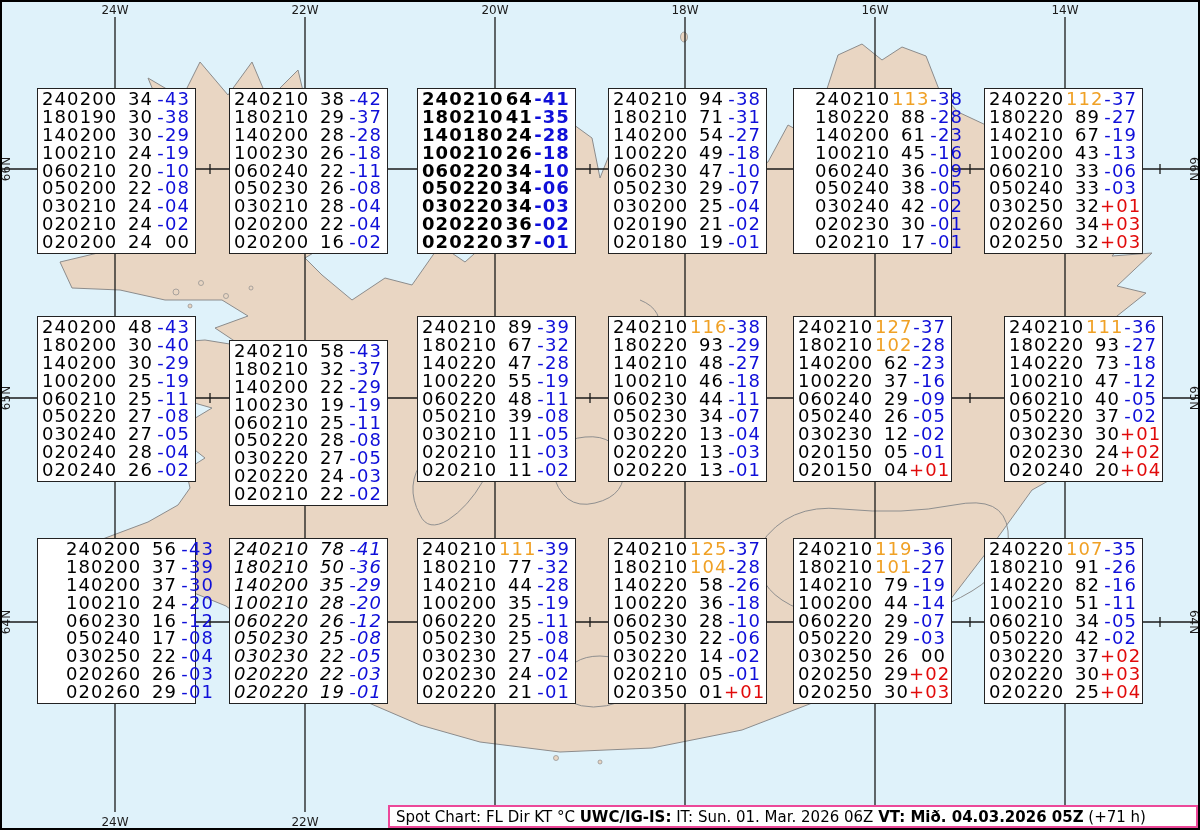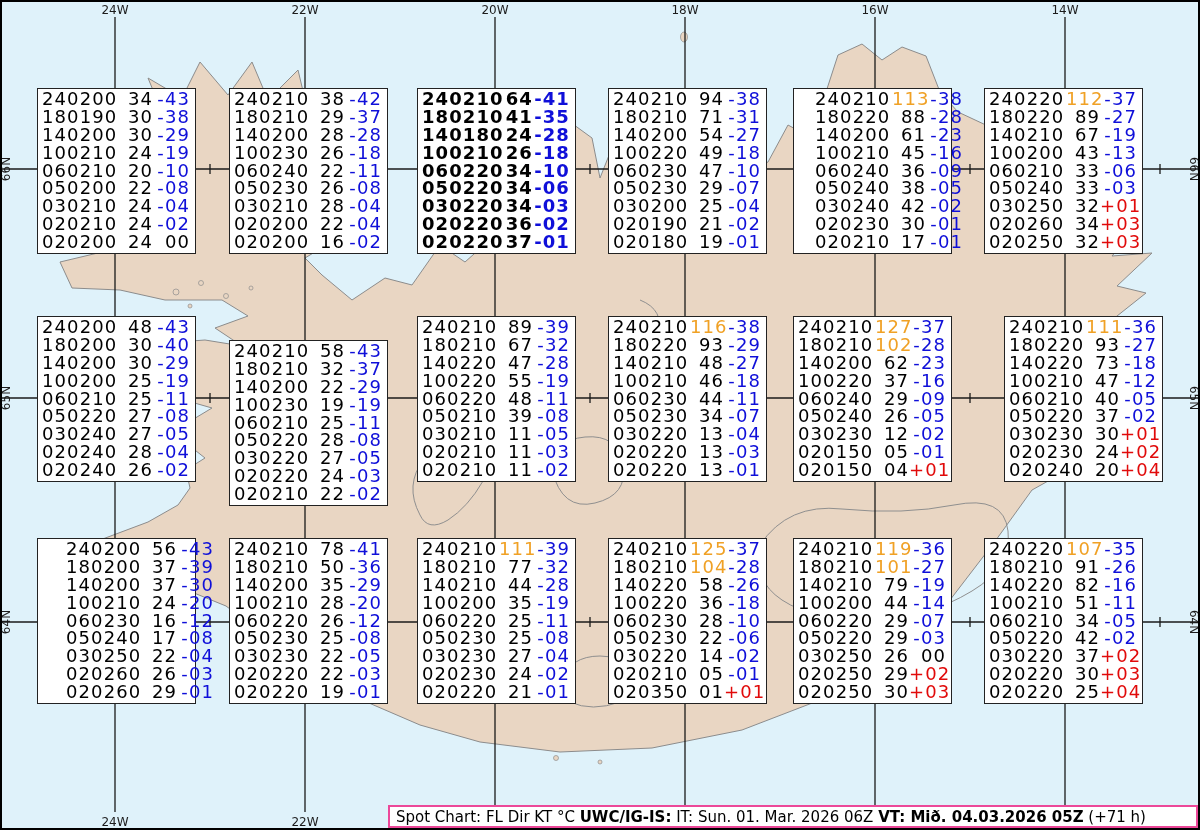--- a/index.html
+++ b/index.html
@@ -271,21 +271,21 @@
         <div class="sline"><span class="ld">240200</span><span class="spd">56</span><span class="tmp neg">-43</span></div>
         <div class="sline"><span class="ld">180200</span><span class="spd">37</span><span class="tmp neg">-39</span></div>
         <div class="sline"><span class="ld">140200</span><span class="spd">37</span><span class="tmp neg">-30</span></div>
         <div class="sline"><span class="ld">100210</span><span class="spd">24</span><span class="tmp neg">-20</span></div>
         <div class="sline"><span class="ld">060230</span><span class="spd">16</span><span class="tmp neg">-12</span></div>
         <div class="sline"><span class="ld">050240</span><span class="spd">17</span><span class="tmp neg">-08</span></div>
         <div class="sline"><span class="ld">030250</span><span class="spd">22</span><span class="tmp neg">-04</span></div>
         <div class="sline"><span class="ld">020260</span><span class="spd">26</span><span class="tmp neg">-03</span></div>
         <div class="sline"><span class="ld">020260</span><span class="spd">29</span><span class="tmp neg">-01</span></div>
       </div>
-      <div class="spot-box" style="left: 229px; top: 538px;">
+      <div class="spot-box" style="left: 229px; top: 538px; font-style: italic;">
         <div class="sline"><span class="ld">240210</span><span class="spd">78</span><span class="tmp neg">-41</span></div>
         <div class="sline"><span class="ld">180210</span><span class="spd">50</span><span class="tmp neg">-36</span></div>
         <div class="sline"><span class="ld">140200</span><span class="spd">35</span><span class="tmp neg">-29</span></div>
         <div class="sline"><span class="ld">100210</span><span class="spd">28</span><span class="tmp neg">-20</span></div>
         <div class="sline"><span class="ld">060220</span><span class="spd">26</span><span class="tmp neg">-12</span></div>
         <div class="sline"><span class="ld">050230</span><span class="spd">25</span><span class="tmp neg">-08</span></div>
         <div class="sline"><span class="ld">030230</span><span class="spd">22</span><span class="tmp neg">-05</span></div>
         <div class="sline"><span class="ld">020220</span><span class="spd">22</span><span class="tmp neg">-03</span></div>
         <div class="sline"><span class="ld">020220</span><span class="spd">19</span><span class="tmp neg">-01</span></div>
       </div>

